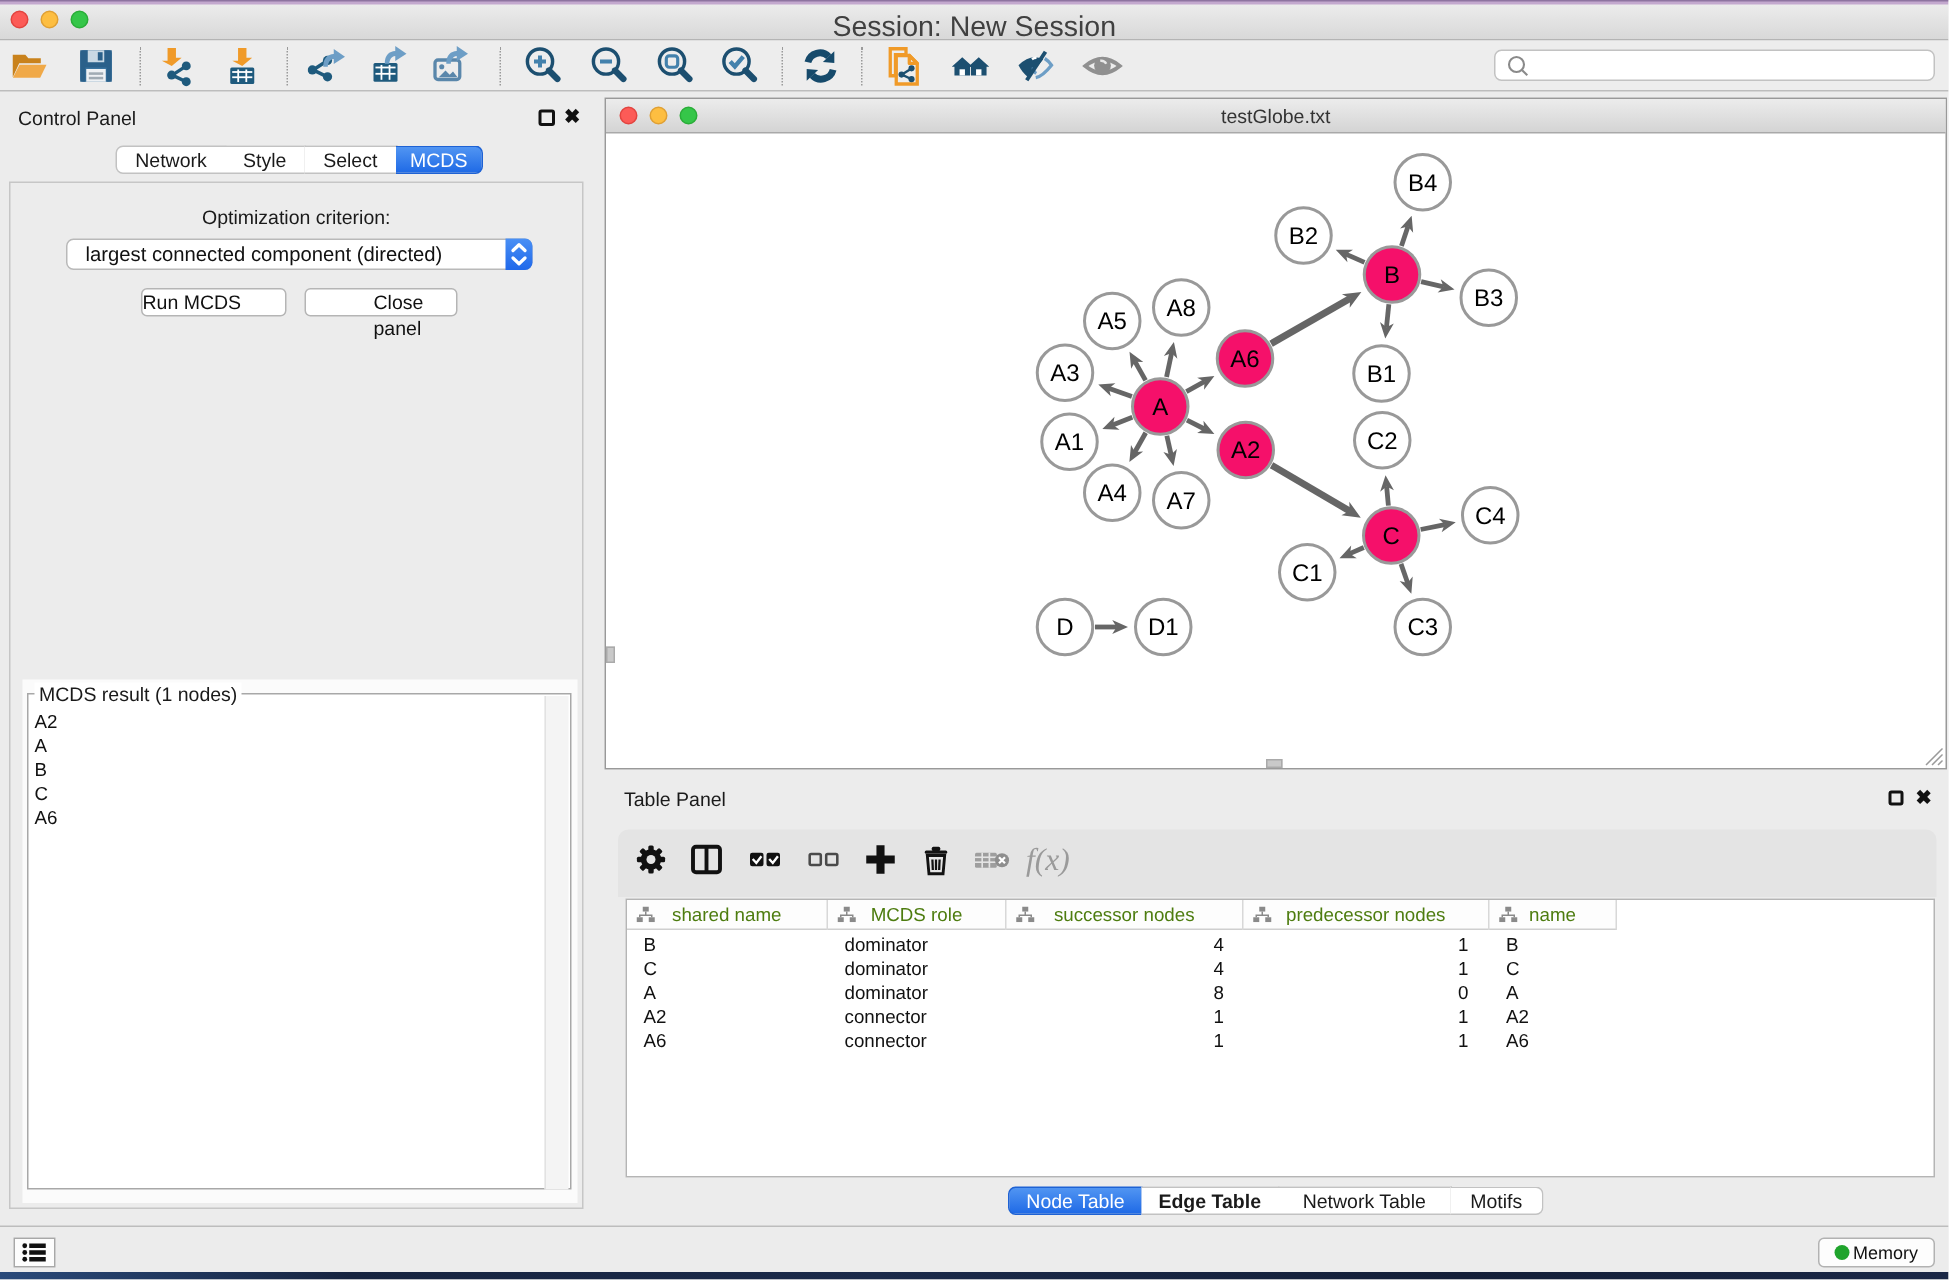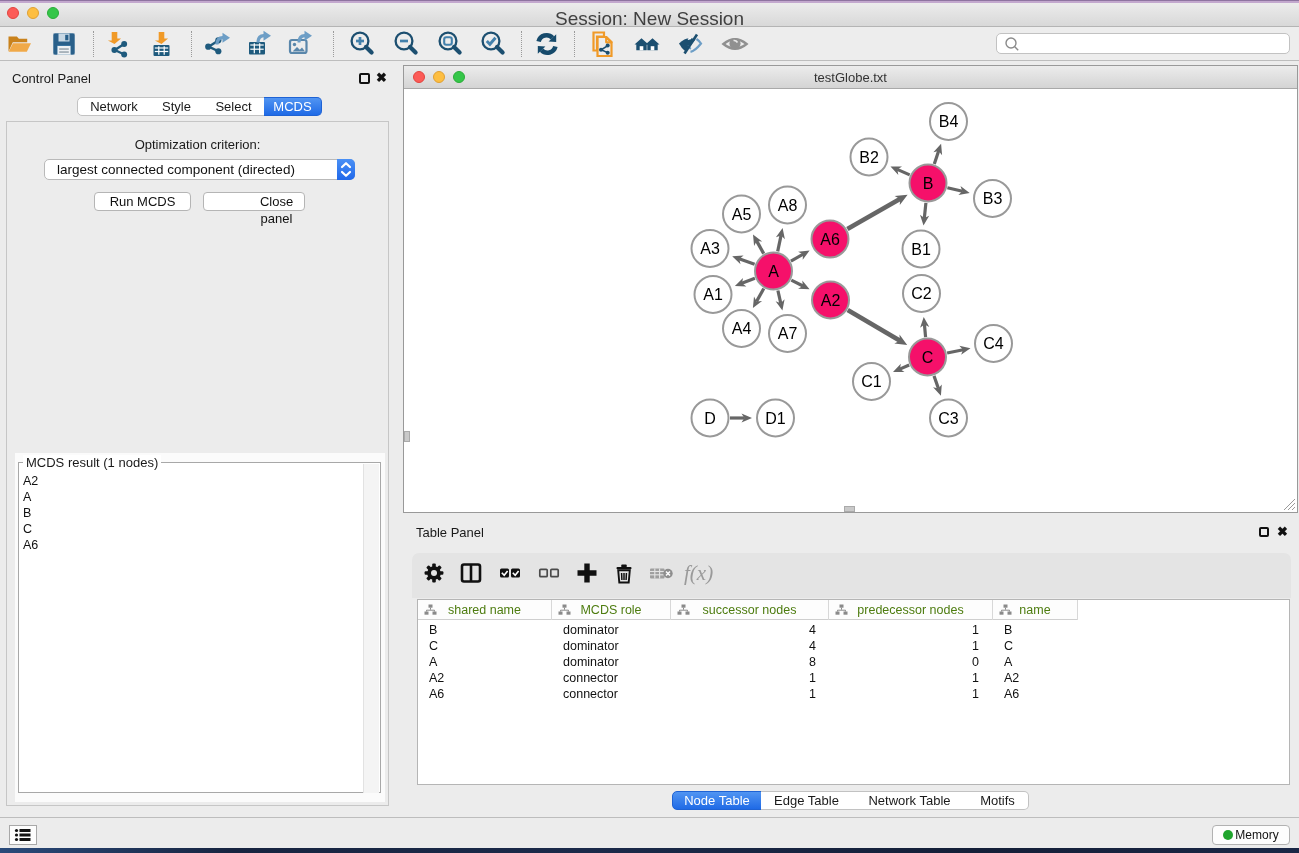--- a/index.html
+++ b/index.html
@@ -23,21 +23,21 @@
 .tab { position:absolute; top:0; height:19px; background:#fff; border:1px solid #c2c2c2; font-size:13px; color:#1a1a1a; text-align:center; line-height:17px; }
 #cp-outer { left:6px; top:121px; width:383px; height:685px; background:#ececec; border:1px solid #c6c6c6; }
 #cp-white { position:absolute; left:8px; top:331px; width:370px; height:349px; background:#fbfbfb; }
 #fieldset { position:absolute; left:3px; top:9px; width:363px; height:331px; border:1px solid #a8a8a8; background:#fff; }
 #fieldset legend { position:absolute; top:-8px; left:4px; background:#fff; padding:0 3px; font-size:13px; color:#1a1a1a; }
 #mcds-scroll { position:absolute; right:1px; top:1px; width:16px; height:329px; background:#f4f4f4; border-left:1px solid #e2e2e2; }
 .mcds-item { font-size:12.5px; color:#111; height:16px; line-height:16px; padding-left:4px; }
 #opt-label { position:absolute; left:0; top:15px; width:100%; text-align:center; font-size:13px; color:#1a1a1a; }
 #dropdown { position:absolute; left:37px; top:37px; width:311px; height:21px; background:#fff; border:1px solid #b9b9b9; border-radius:5px; font-size:13.5px; color:#111; line-height:19px; padding-left:12px; }
 #dd-btn { position:absolute; right:-1px; top:-1px; width:18px; height:21px; border-radius:0 5px 5px 0; background:linear-gradient(#4a90f5,#2068ea); }
-.btn { position:absolute; height:19px; background:#fff; border:1px solid #b5b5b5; border-radius:4px; font-size:13px; color:#111; text-align:center; line-height:17px; }
+.btn { position:absolute; height:19px; background:#fff; border:1px solid #b5b5b5; border-radius:4px; font-size:13px; color:#111; line-height:17px; }
 
 #netwin { left:403px; top:65px; width:895px; height:448px; background:#fff; border:1px solid #999; }
 #net-title { position:absolute; left:0; top:0; width:100%; height:23px; background:linear-gradient(#ececec,#d4d4d4); border-bottom:1px solid #a9a9a9; }
 #net-title .t { position:absolute; left:0; top:4px; width:100%; text-align:center; font-size:13px; color:#333; }
 #graph { position:absolute; left:0; top:23px; width:893px; height:423px; }
 
 #tp-title { left:416px; top:525px; font-size:13px; color:#1a1a1a; }
 #tp-float { left:1259px; top:527px; width:10px; height:10px; border:2px solid #111; border-radius:2px; }
 #tp-close { left:1277px; top:524px; font-size:13px; font-weight:bold; color:#111; }
 #tp-toolbar { left:412px; top:553px; width:879px; height:45px; background:#e4e4e4; border-radius:7px 7px 0 0; }
@@ -456,21 +456,21 @@
 </div>
       <div class="tr" style="left:0;top:86px;width:660px;">
 <span class="td" style="left:11px;">A6</span>
 <span class="td" style="left:145px;">connector</span>
 <span class="td" style="left:253px;width:145px;text-align:right;">1</span>
 <span class="td" style="left:411px;width:150px;text-align:right;">1</span>
 <span class="td" style="left:586px;">A6</span>
 </div>
   </div>
   <div class="btab" style="left:672px;width:90px;border-radius:5px 0 0 5px;background:linear-gradient(#5195f2,#1f6ae6);color:#fff;border-color:#1e62d4;">Node Table</div>
-  <div class="btab" style="left:761px;width:92px;border-left:none;">Edge Table</div>
+  <div class="btab" style="left:761px;width:92px;border-left:none;font-weight:bold;">Edge Table</div>
   <div class="btab" style="left:852px;width:116px;border-left:none;">Network Table</div>
   <div class="btab" style="left:967px;width:62px;border-left:none;border-radius:0 5px 5px 0;">Motifs</div>
 
   <div class="abs" id="statusbar">
     <div id="listbtn"><svg width="26" height="18" viewBox="0 0 26 18">
           <g fill="#111">
             <circle cx="6.5" cy="4.5" r="1.6"></circle>
             <rect x="9.5" y="3" width="11" height="3"></rect>
             <circle cx="6.5" cy="9" r="1.6"></circle>
             <rect x="9.5" y="7.5" width="11" height="3"></rect>

